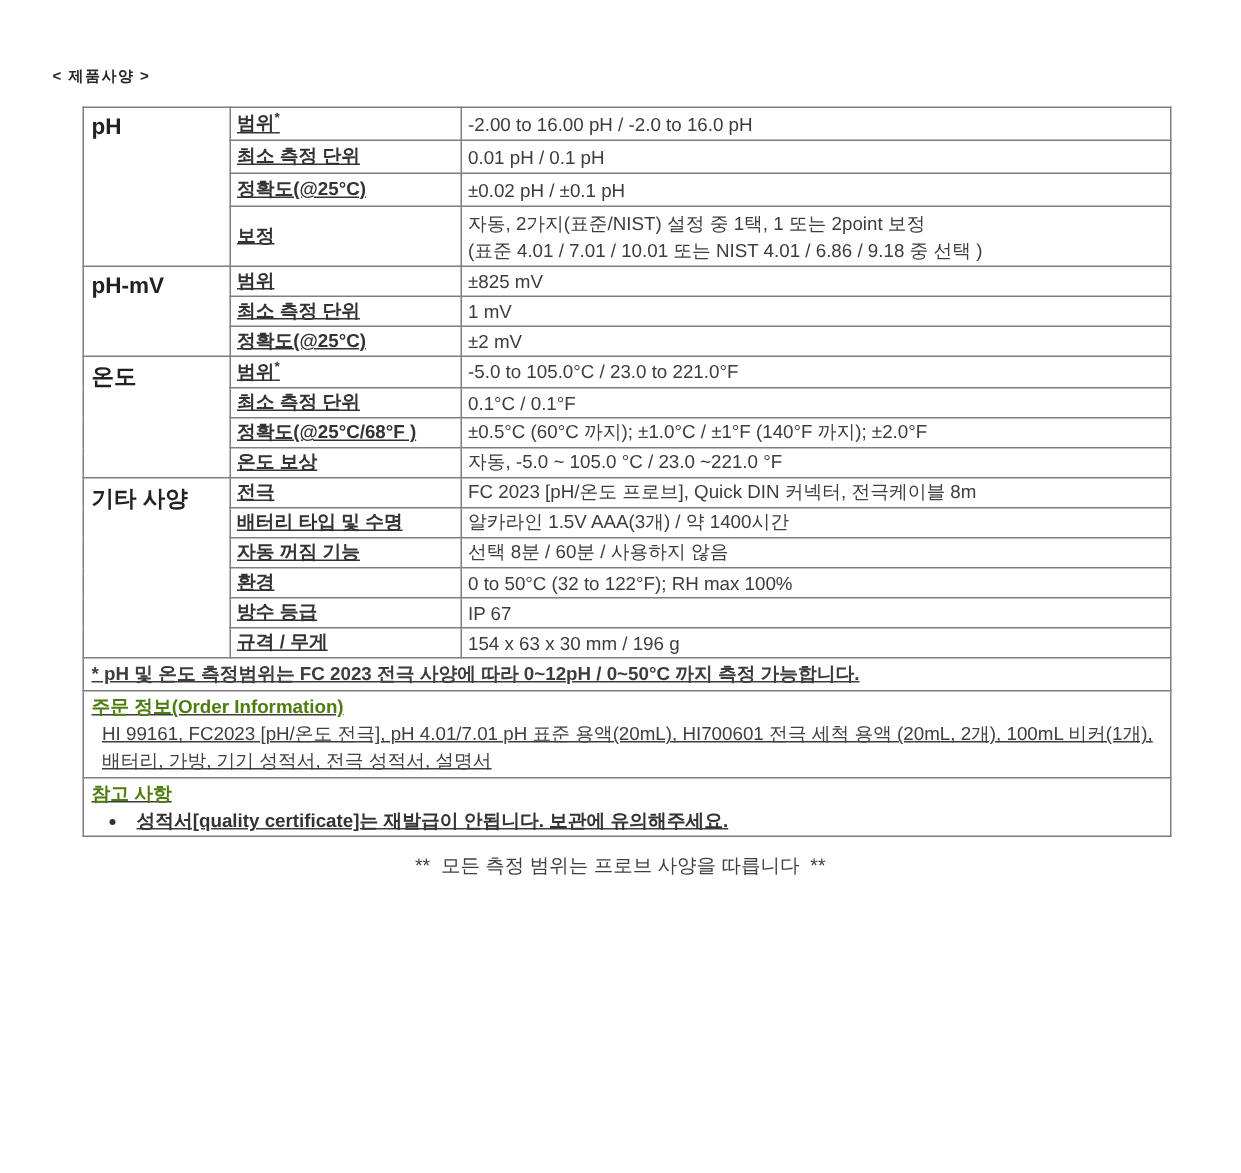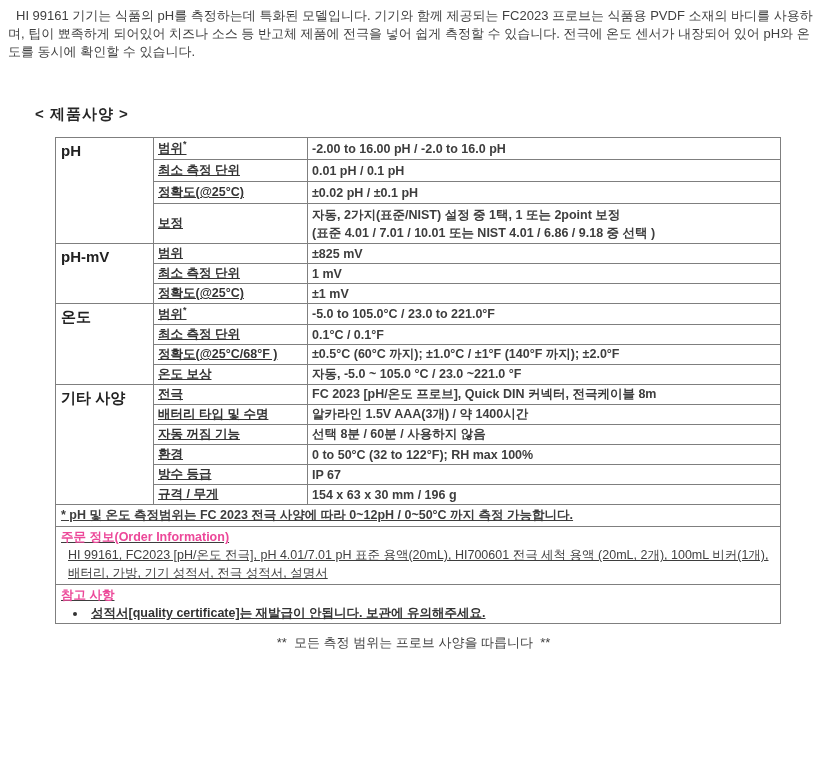--- a/index.html
+++ b/index.html
@@ -36,21 +36,21 @@
   }
   .description {
     margin: 7px 8px 0 8px;
     font-size: 13px;
     line-height: 18px;
     color: #3f3f3f;
     text-indent: 8px;
   }
   .specs-heading {
     margin: 44px 0 0 35px;
-    font-size: 15px;
+    font-size: 10px;
     font-weight: bold;
     color: #262626;
     letter-spacing: 1px;
   }
   table.spec-table {
     margin: 13px 0 0 55px;
     border-collapse: collapse;
     width: 725px;
     table-layout: fixed;
     padding-left: 44px;
@@ -69,30 +69,30 @@
     vertical-align: top;
     padding-top: 4px;
     padding-left: 5px;
   }
   .spec-table .lbl {
     font-weight: bold;
     color: #333333;
     text-decoration: underline;
   }
   .spec-table .lbl sup { font-size: 9px; }
-  .spec-table .val { font-weight: bold; }
+  .spec-table .val { font-weight: normal; }
   .spec-table .val .vline { line-height: 18px; }
   tr.h22 { height: 22px; }
   tr.h20 { height: 20px; }
   tr.h40 { height: 40px; }
   tr.h51 { height: 51px; }
   tr.h35 { height: 35px; }
   .spec-table .full { padding: 2px 4px 2px 5px; vertical-align: top; text-decoration: underline; }
   .footnote-cell { font-weight: bold; color: #333333; }
-  .block-title { font-weight: bold; color: #ec4899; line-height: 17px; }
+  .block-title { font-weight: bold; color: #4d7c0f; line-height: 17px; }
   .block-content {
     font-weight: normal;
     line-height: 18px;
     padding-left: 7px;
     color: #404040;
   }
   .note-list {
     margin: 1px 0 0 12px;
     padding: 0 0 0 14px;
     list-style: disc;
@@ -111,21 +111,20 @@
     white-space: pre;
   }
 </style>
 </head>
 <body>
 
 <div class="page">
 
 
 
-  <p class="description">HI 99161 기기는 식품의 pH를 측정하는데 특화된 모델입니다. 기기와 함께 제공되는 FC2023 프로브는 식품용 PVDF 소재의 바디를 사용하며, 팁이 뾰족하게 되어있어 치즈나 소스 등 반고체 제품에 전극을 넣어 쉽게 측정할 수 있습니다. 전극에 온도 센서가 내장되어 있어 pH와 온도를 동시에 확인할 수 있습니다.</p>
 
   <div class="specs-heading">&lt; 제품사양 &gt;</div>
 
   <table class="spec-table">
     <colgroup>
       <col style="width:98px">
       <col style="width:154px">
       <col style="width:473px">
     </colgroup>
     <tbody>
@@ -155,21 +154,21 @@
         <td class="sec" rowspan="3">pH-mV</td>
         <td class="lbl">범위</td>
         <td class="val">±825 mV</td>
       </tr>
       <tr class="h20">
         <td class="lbl">최소 측정 단위</td>
         <td class="val">1 mV</td>
       </tr>
       <tr class="h20">
         <td class="lbl">정확도(@25°C)</td>
-        <td class="val">±1 mV</td>
+        <td class="val">±2 mV</td>
       </tr>
 
       <tr class="h20">
         <td class="sec" rowspan="4">온도</td>
         <td class="lbl"><span>범위</span><sup>*</sup></td>
         <td class="val">-5.0 to 105.0°C / 23.0 to 221.0°F</td>
       </tr>
       <tr class="h20">
         <td class="lbl">최소 측정 단위</td>
         <td class="val">0.1°C / 0.1°F</td>

